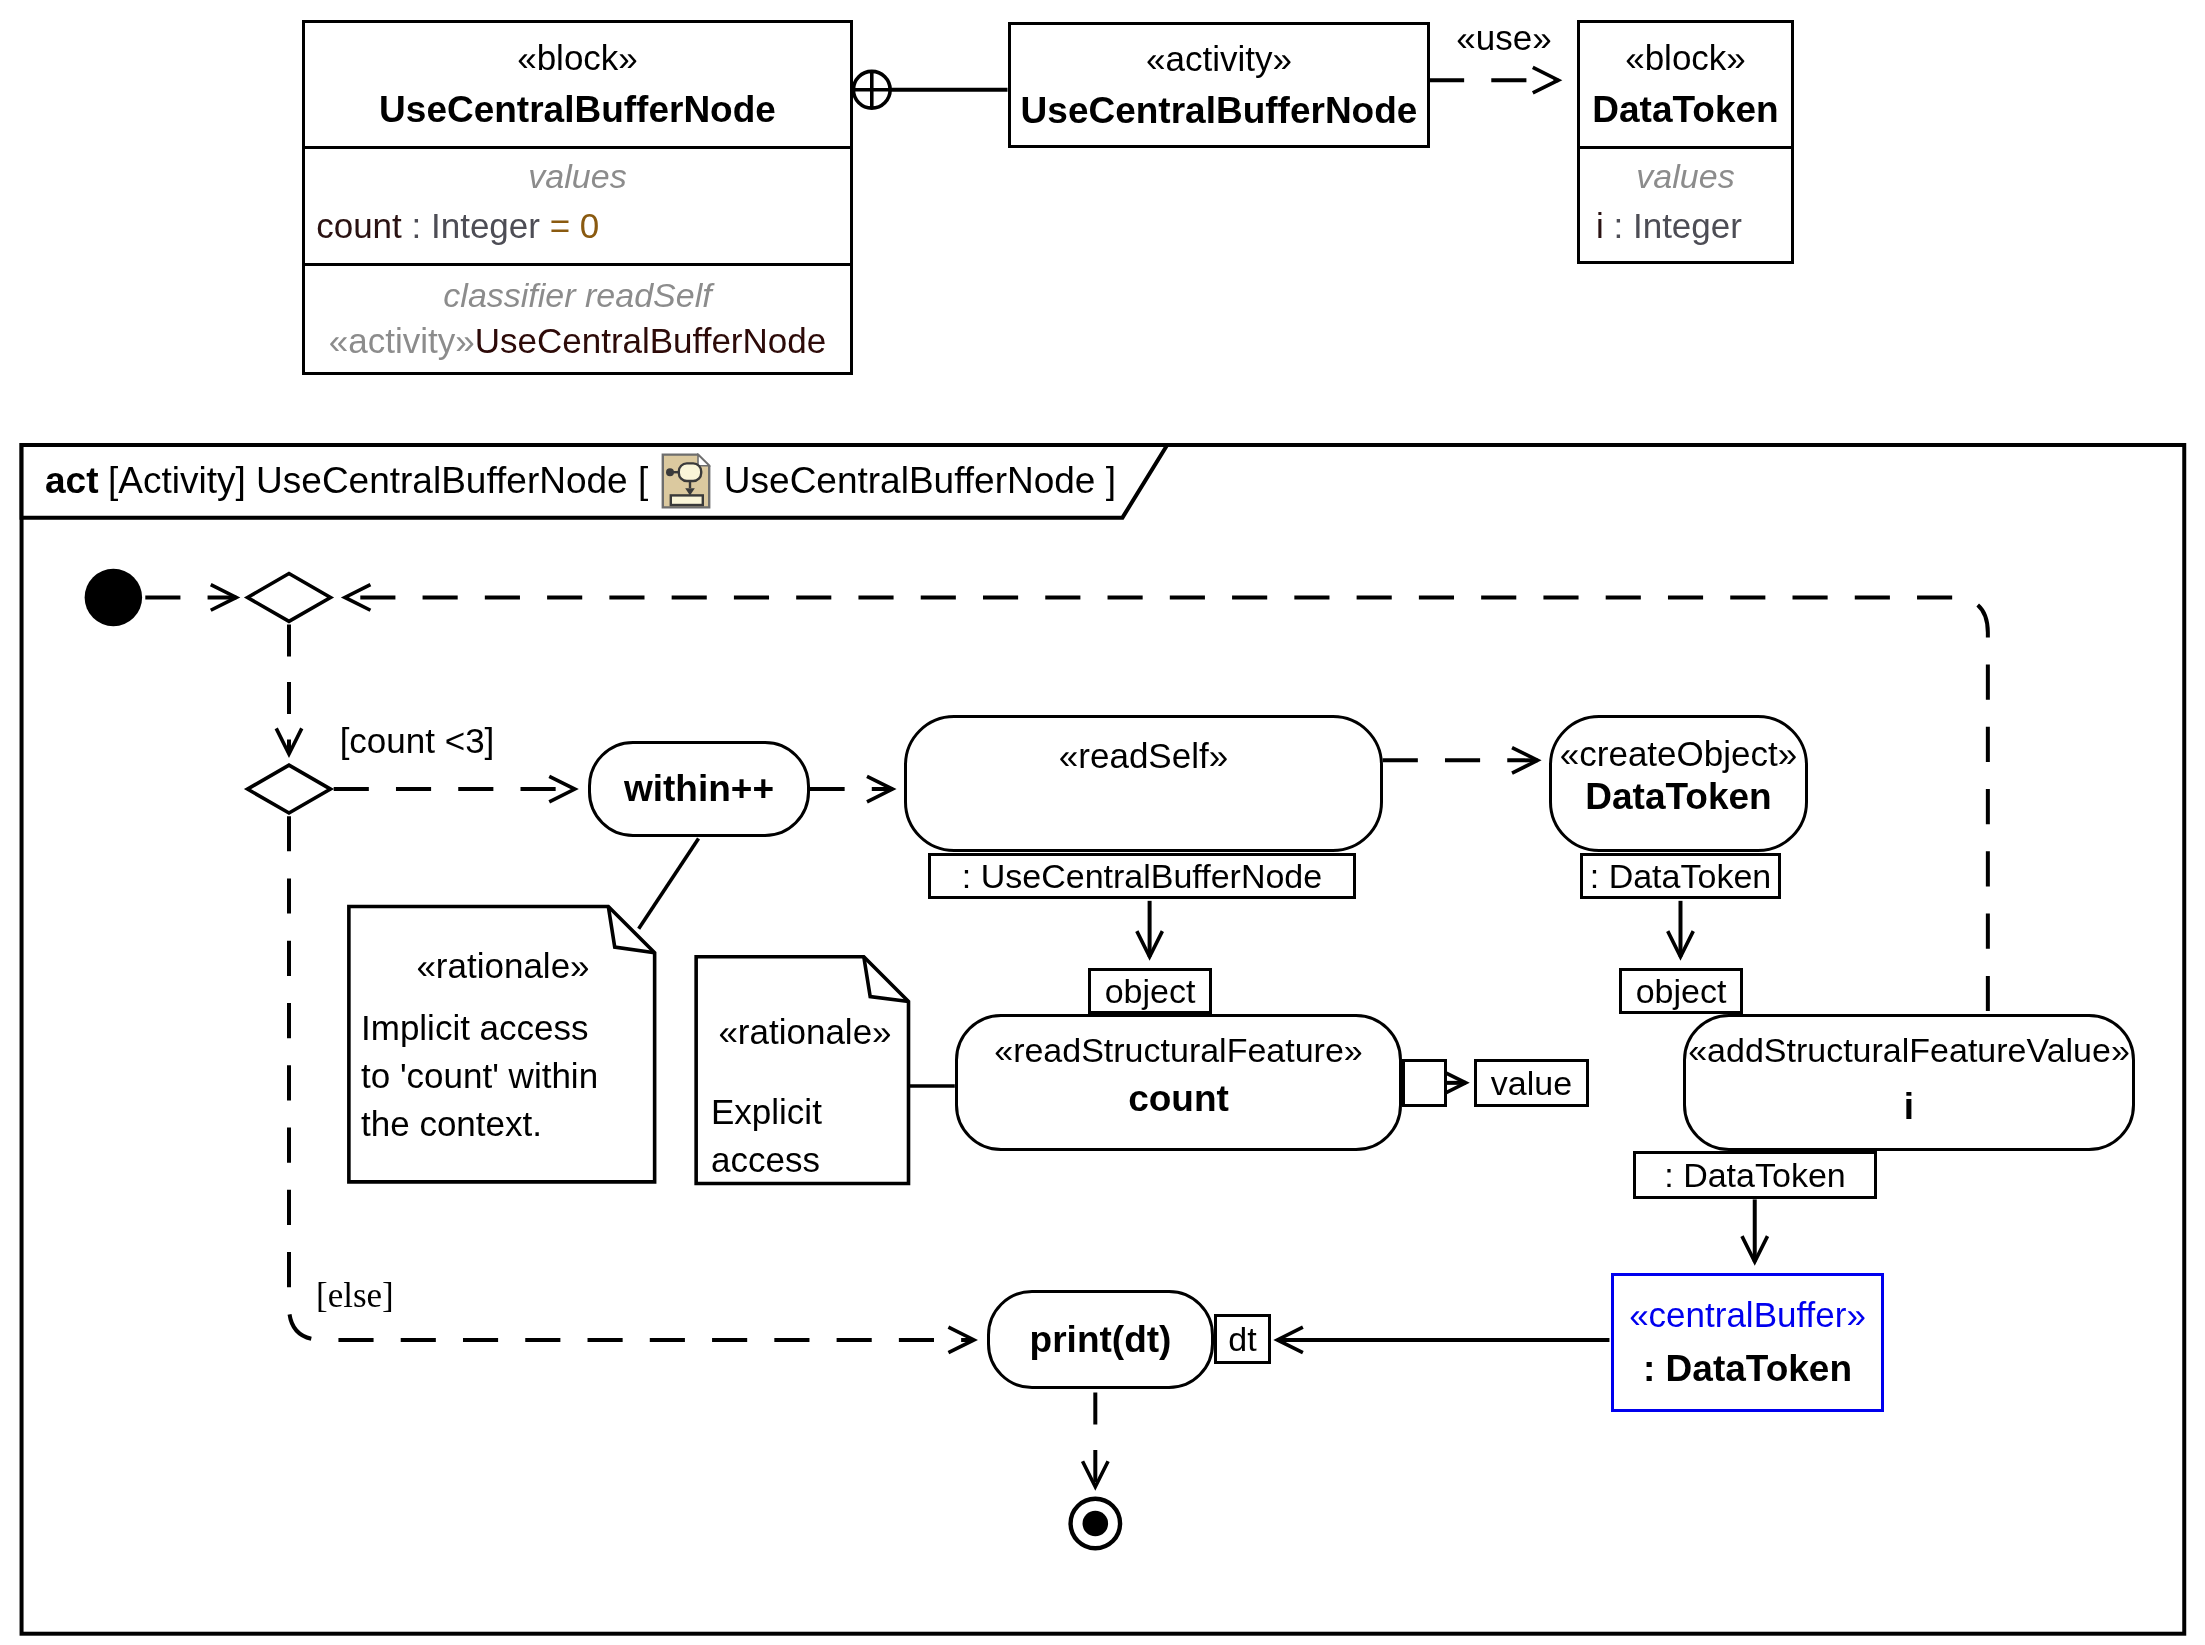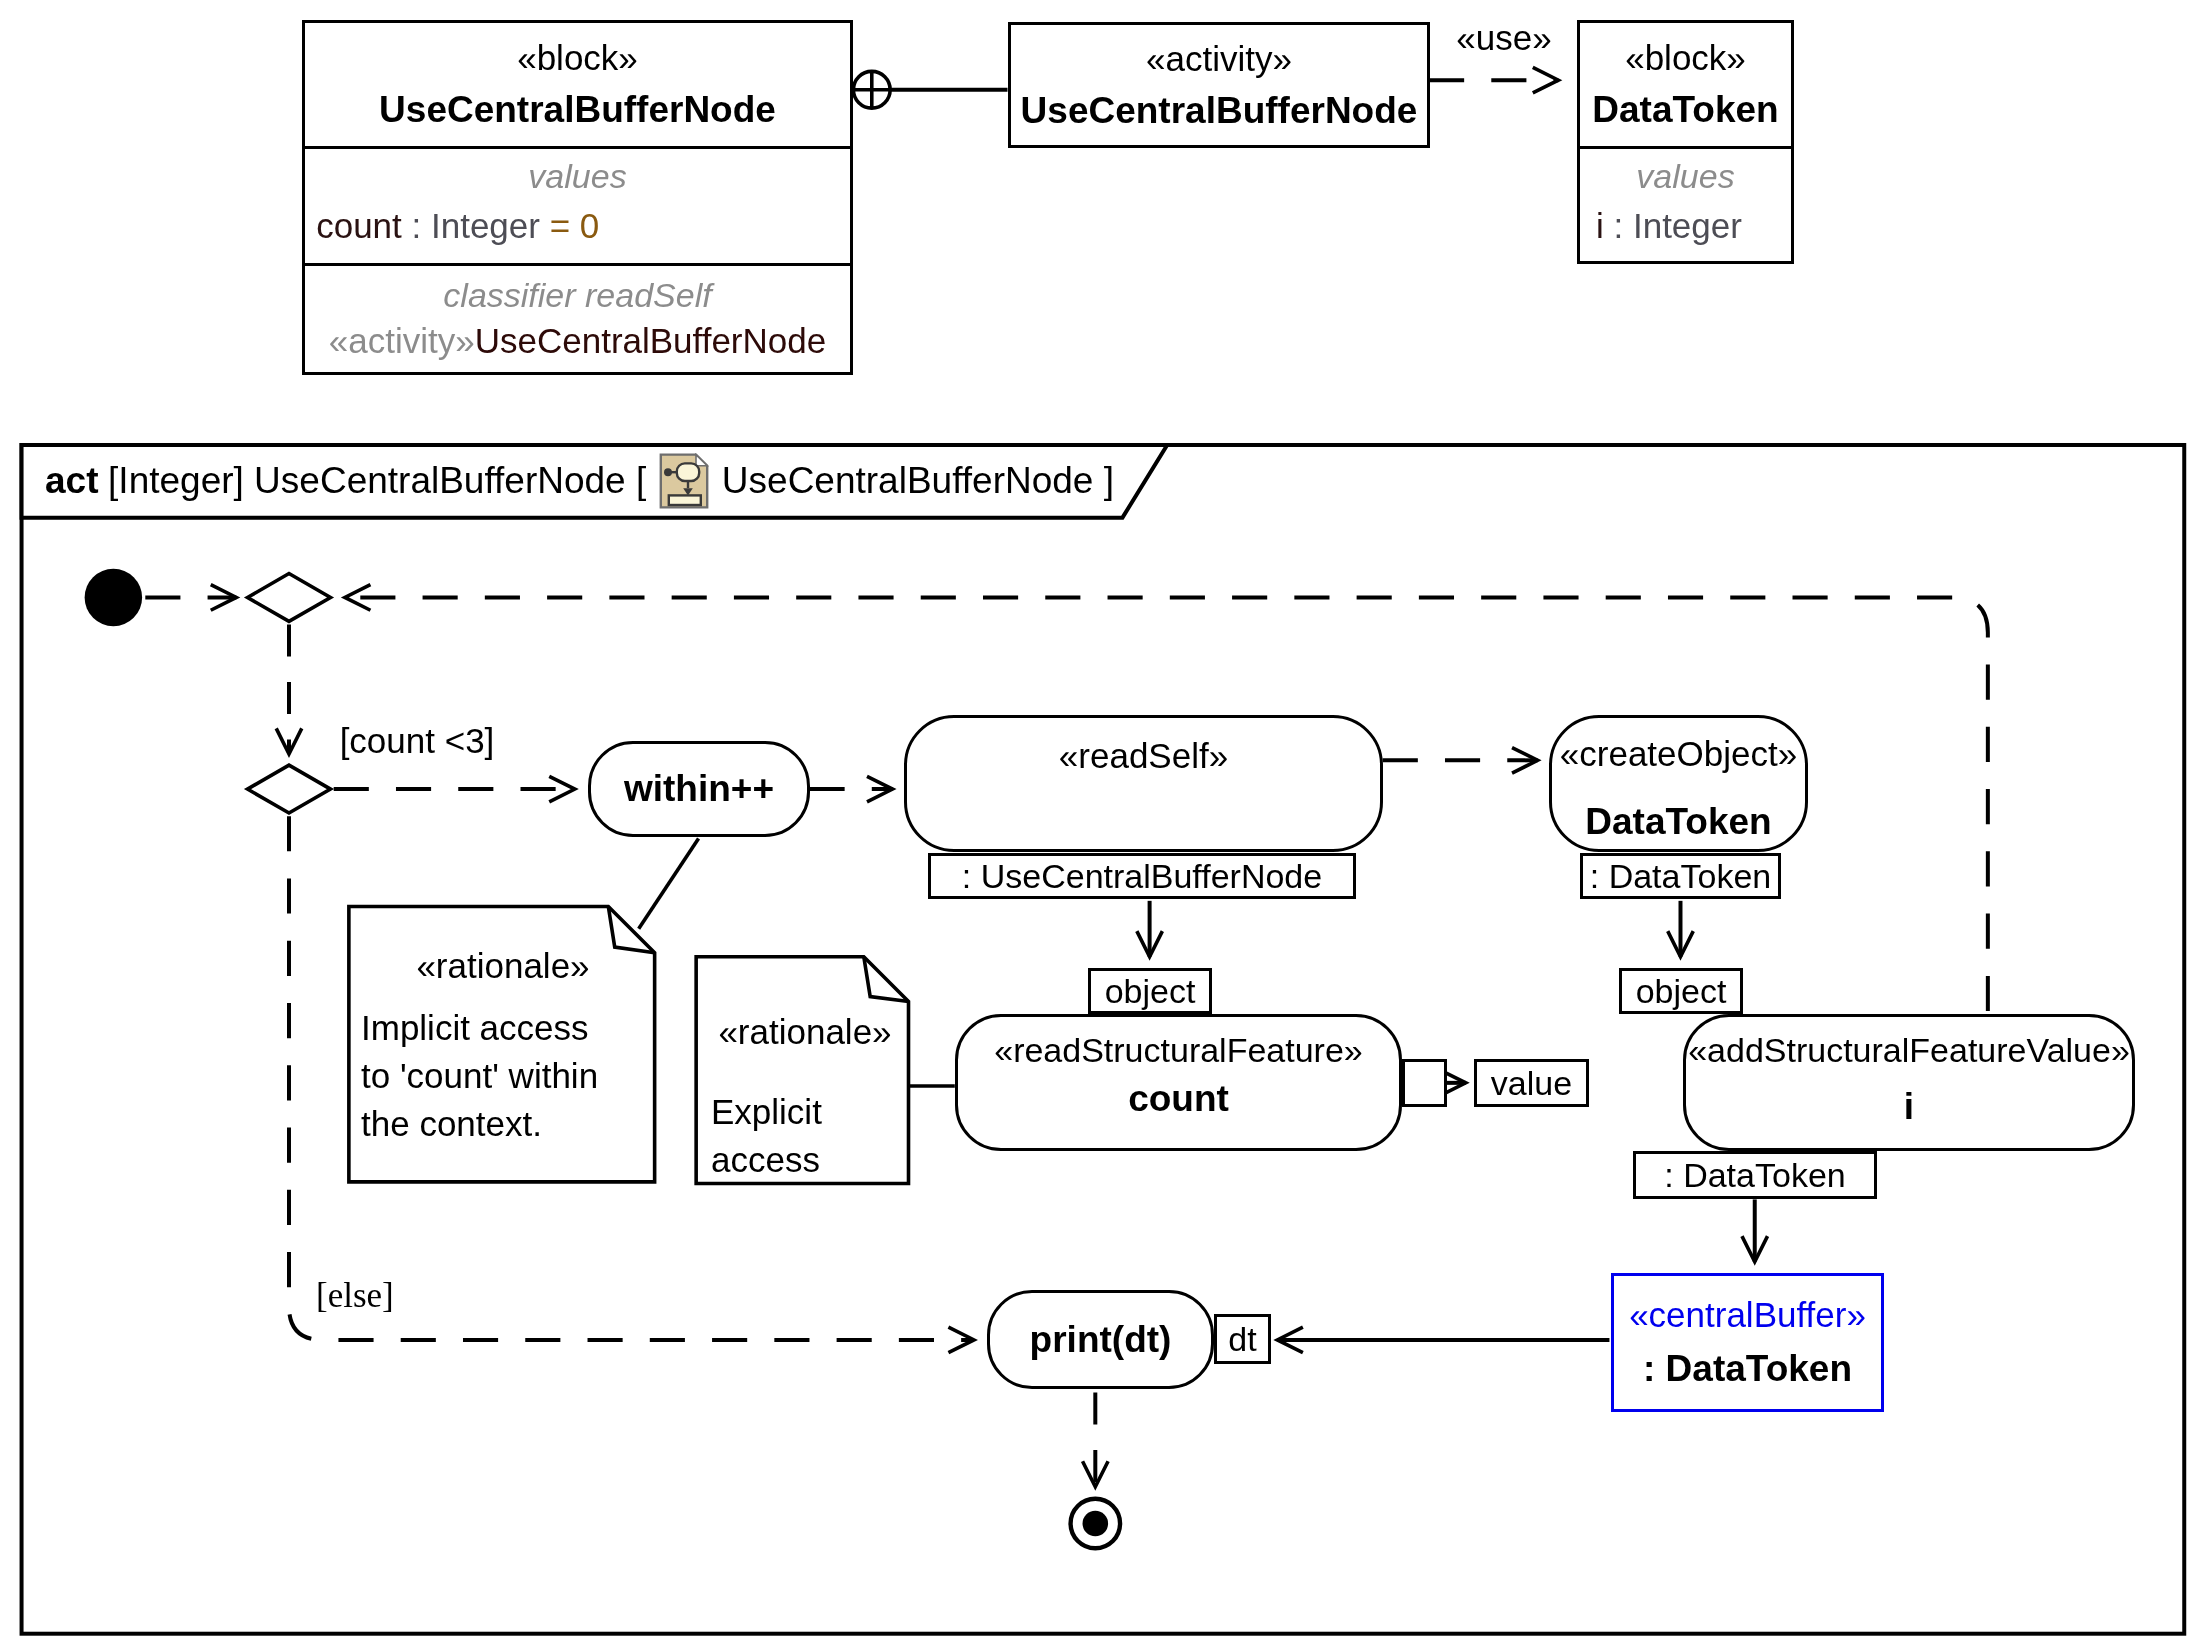--- a/index.html
+++ b/index.html
@@ -102,21 +102,21 @@
       <polygon points="872,1198 1082,1198 1138,1254 1138,1482 872,1482" fill="#fff" stroke="#000" stroke-width="4.5"></polygon>
       <polyline points="1082,1198 1090,1248 1138,1254" fill="none" stroke="#000" stroke-width="4.5"></polyline>
     </g>
 
     <line x1="875" y1="1050" x2="800" y2="1163" stroke="#000" stroke-width="4.5"></line>
     <line x1="1138" y1="1360" x2="1196" y2="1360" stroke="#000" stroke-width="4.5"></line>
   </svg>
 
   <div class="abs headerbar" style="left:45px;top:447px;width:1086px;height:67px;">
     <span class="kw">act</span>
-    <span>[Integer] UseCentralBufferNode [</span>
+    <span>[Activity] UseCentralBufferNode [</span>
     <span class="icon">
       <svg width="50" height="56" viewBox="0 0 62 70">
         <path d="M2,2 L46,2 L60,16 L60,68 L2,68 Z" fill="#dbc99f" stroke="#6e6e6e" stroke-width="3"></path>
         <path d="M46,2 L46,16 L60,16 Z" fill="#ffffff" stroke="#6e6e6e" stroke-width="2"></path>
         <circle cx="11" cy="24" r="5" fill="#3a3a3a"></circle>
         <line x1="11" y1="24" x2="22" y2="24" stroke="#3a3a3a" stroke-width="3"></line>
         <rect x="22" y="13" width="28" height="22" rx="10" fill="#faf5d8" stroke="#3a3a3a" stroke-width="3"></rect>
         <line x1="36" y1="35" x2="36" y2="44" stroke="#3a3a3a" stroke-width="3"></line>
         <path d="M30,44 L42,44 L36,53 Z" fill="#3a3a3a"></path>
         <rect x="12" y="53" width="40" height="12" fill="#faf5d8" stroke="#3a3a3a" stroke-width="3"></rect>
@@ -170,21 +170,21 @@
     <div class="bname">within++</div>
   </div>
 
   <div class="abs node action topalign" style="left:904px;top:715px;width:479px;height:137px;padding-top:17.6px;border-radius:50px;">
     <div class="stereo">«readSelf»</div>
   </div>
   <div class="abs pin" style="left:928px;top:853px;width:428px;height:46px;">
     <span>: UseCentralBufferNode</span>
   </div>
 
-  <div class="abs node action topalign" style="left:1549px;top:715px;width:259px;height:137px;padding-top:16px;gap:27px;border-radius:50px;">
+  <div class="abs node action topalign" style="left:1549px;top:715px;width:259px;height:137px;padding-top:16px;gap:2px;border-radius:50px;">
     <div class="stereo">«createObject»</div>
     <div class="bname">DataToken</div>
   </div>
   <div class="abs pin" style="left:1580px;top:853px;width:201px;height:46px;">
     <span>: DataToken</span>
   </div>
 
   <div class="abs pin" style="left:1088px;top:968px;width:124px;height:46px;">
     <span>object</span>
   </div>

